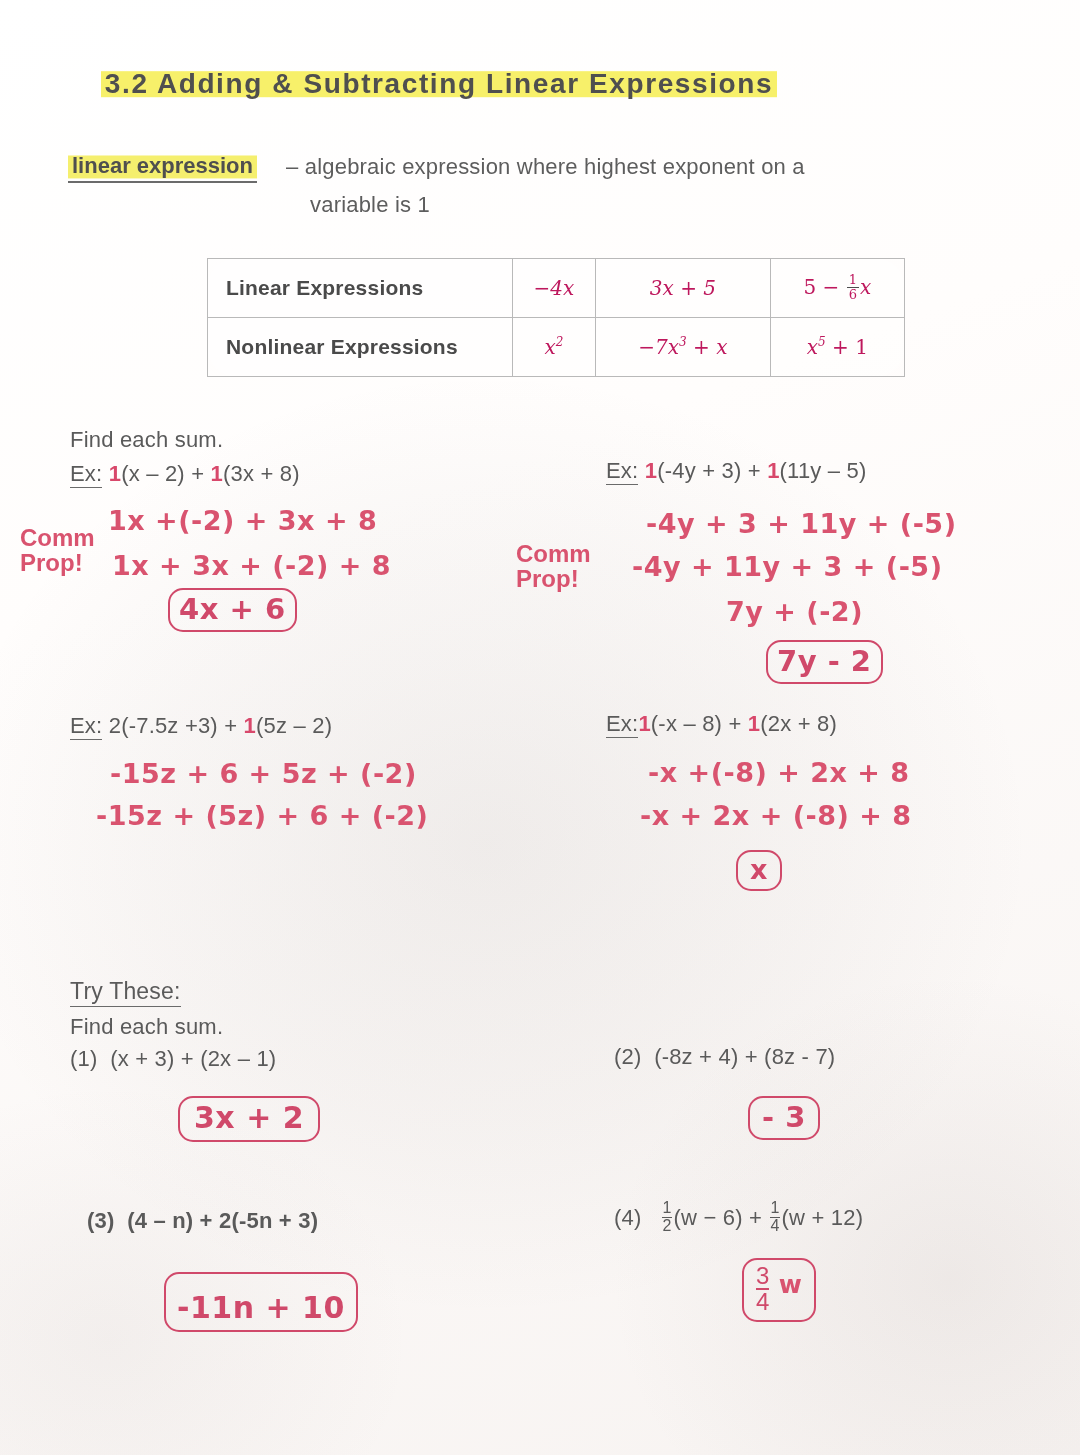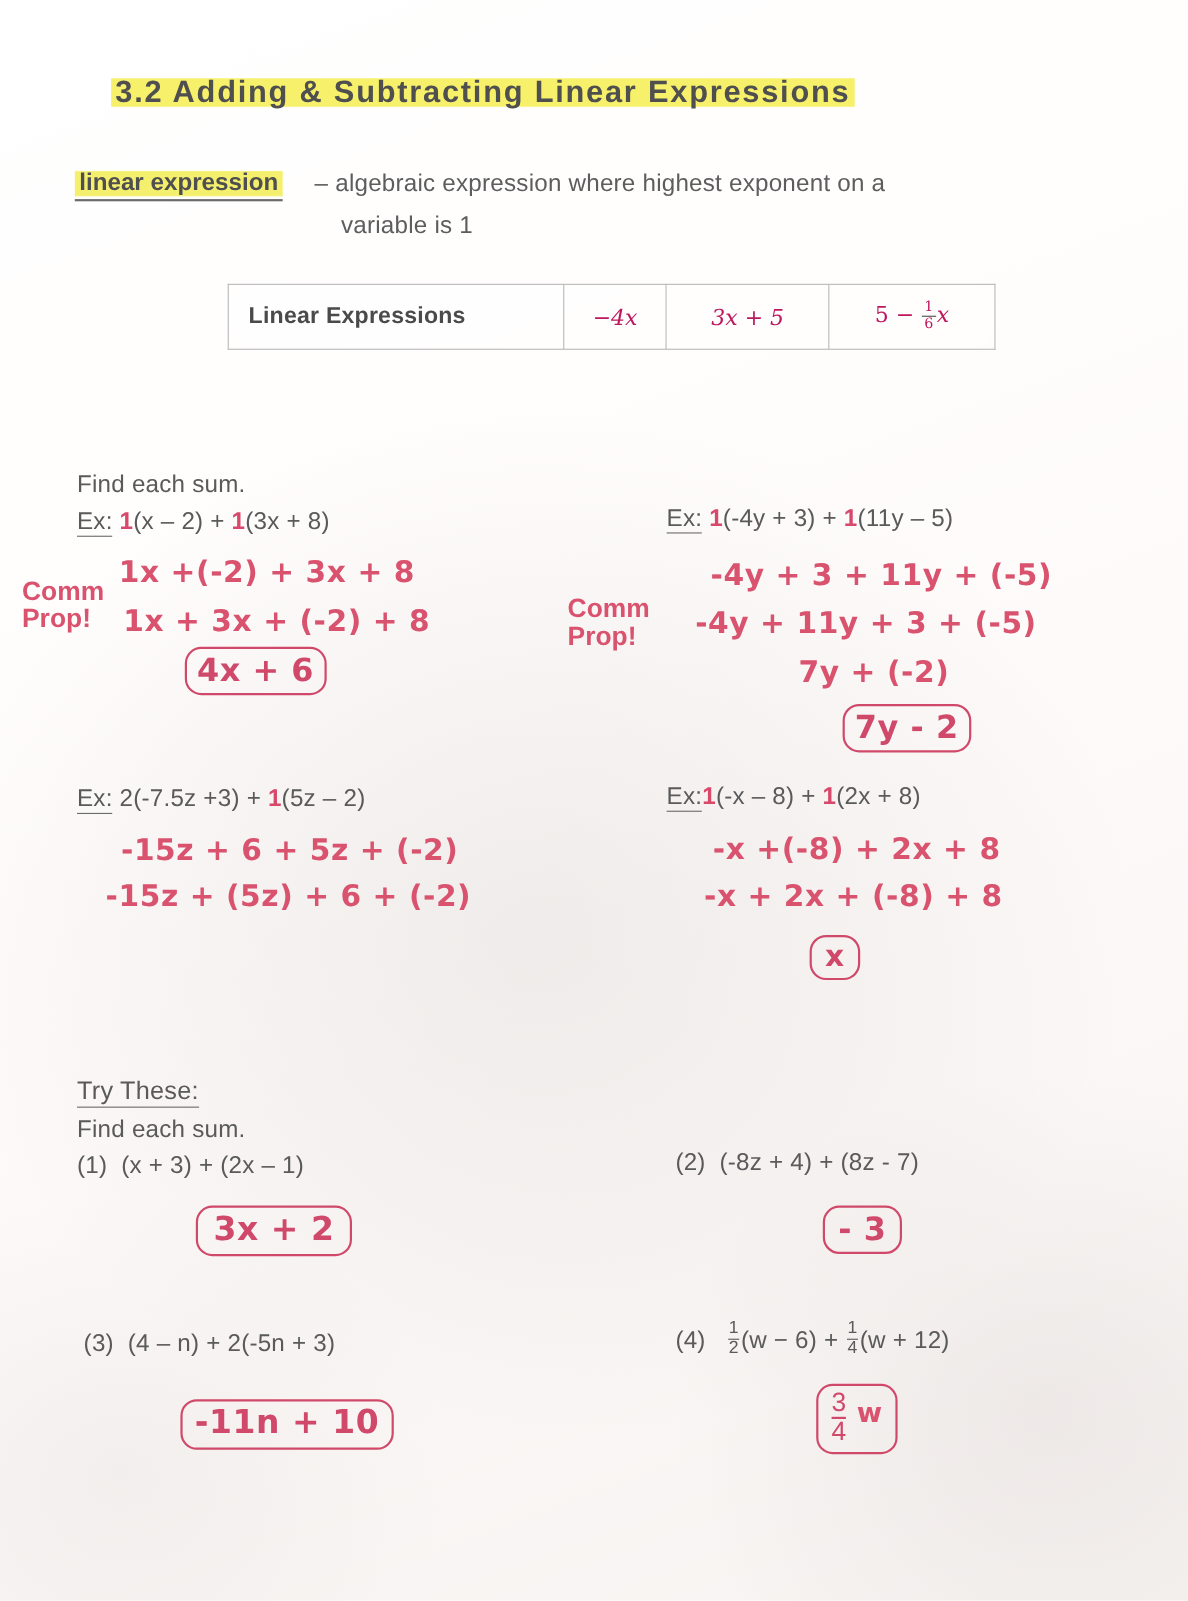--- a/index.html
+++ b/index.html
@@ -207,20 +207,26 @@
   <table class="abs" id="expr-table">
     <tbody>
         <tr>
       <td class="rowlabel">Linear Expressions</td>
       <td><span class="mth">−4x</span></td>
       <td><span class="mth">3x <span class="up">+</span> 5</span></td>
       <td>
         <span class="mth"><span class="up">5 −</span> <span class="frac"><span class="num">1</span><span class="den">6</span></span>x</span>
       </td>
     </tr>
+    <tr>
+      <td class="rowlabel">Nonlinear Expressions</td>
+      <td><span class="mth">x<sup class="e">2</sup></span></td>
+      <td><span class="mth">−7x<sup class="e">3</sup> <span class="up">+</span> x</span></td>
+      <td><span class="mth">x<sup class="e">5</sup> <span class="up">+ 1</span></span></td>
+    </tr>
   </tbody>
     </table>
 
   <div class="abs printed lbl" style="left:70px; top:427px;">Find each sum.</div>
 
   <div class="abs printed lbl" style="left:70px; top:461px;">
     <span class="u">Ex:</span>
     <span class="penmark">1</span><span>(x – 2) + </span><span class="penmark">1</span><span>(3x + 8)</span>
   </div>
   <div class="abs hw-note" style="left:20px; top:525px;">
@@ -276,26 +282,26 @@
   </div>
 
   <div class="abs printed lbl" style="left:614px; top:1044px;">
     <span>(2)</span>
     &nbsp;<span>(-8z + 4) + (8z - 7)</span>
   </div>
   <div class="abs" style="left:748px; top:1096px;">
     <span class="hw boxed" style="font-size:29px; padding:2px 12px 4px 12px;">- 3</span>
   </div>
 
-  <div class="abs printed lbl" style="left:76px; top:1208px;">
+  <div class="abs printed lbl" style="left:87px; top:1208px;font-weight:bold;">
     <span>(3)</span>
     &nbsp;<span>(4 – n) + 2(-5n + 3)</span>
   </div>
   <div class="abs" style="left:164px; top:1272px;">
-    <span class="hw boxed" style="font-size:30px; padding:2px 11px 5px 11px;">-11n + 10</span>
+    <span class="hw boxed" style="font-size:30px; padding:16px 11px 5px 11px;">-11n + 10</span>
   </div>
 
   <div class="abs printed lbl" style="left:614px; top:1202px;">
     <span>(4)</span>
     &nbsp;&nbsp;<span class="pfrac">
       <span class="n">1</span>
       <span class="d">2</span>
     </span><span>(w − 6) +</span>
     <span class="pfrac">
       <span class="n">1</span>

